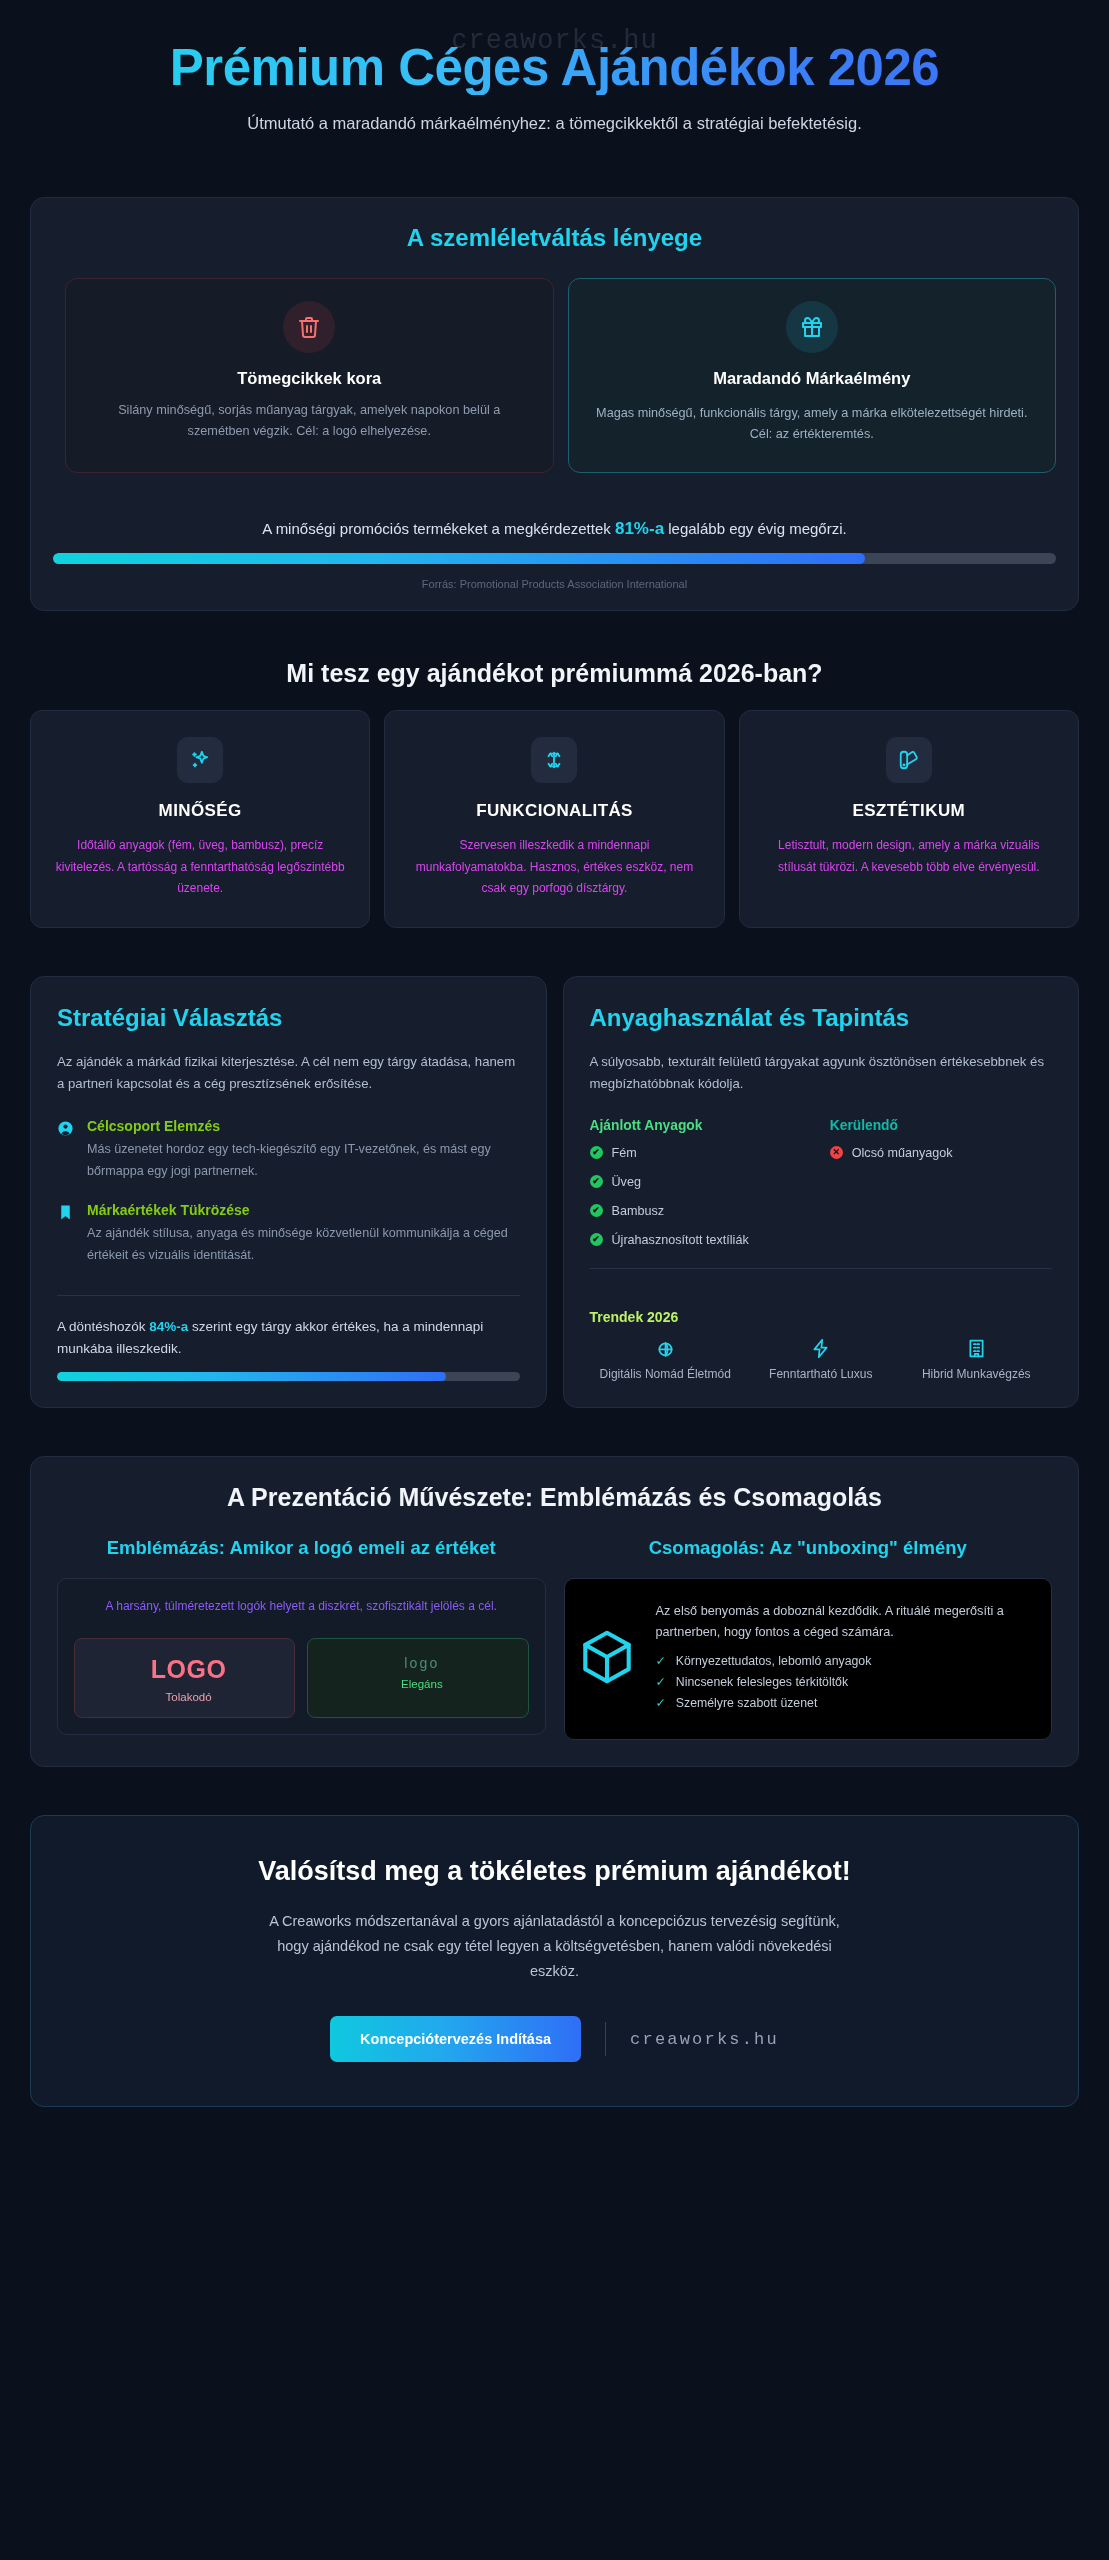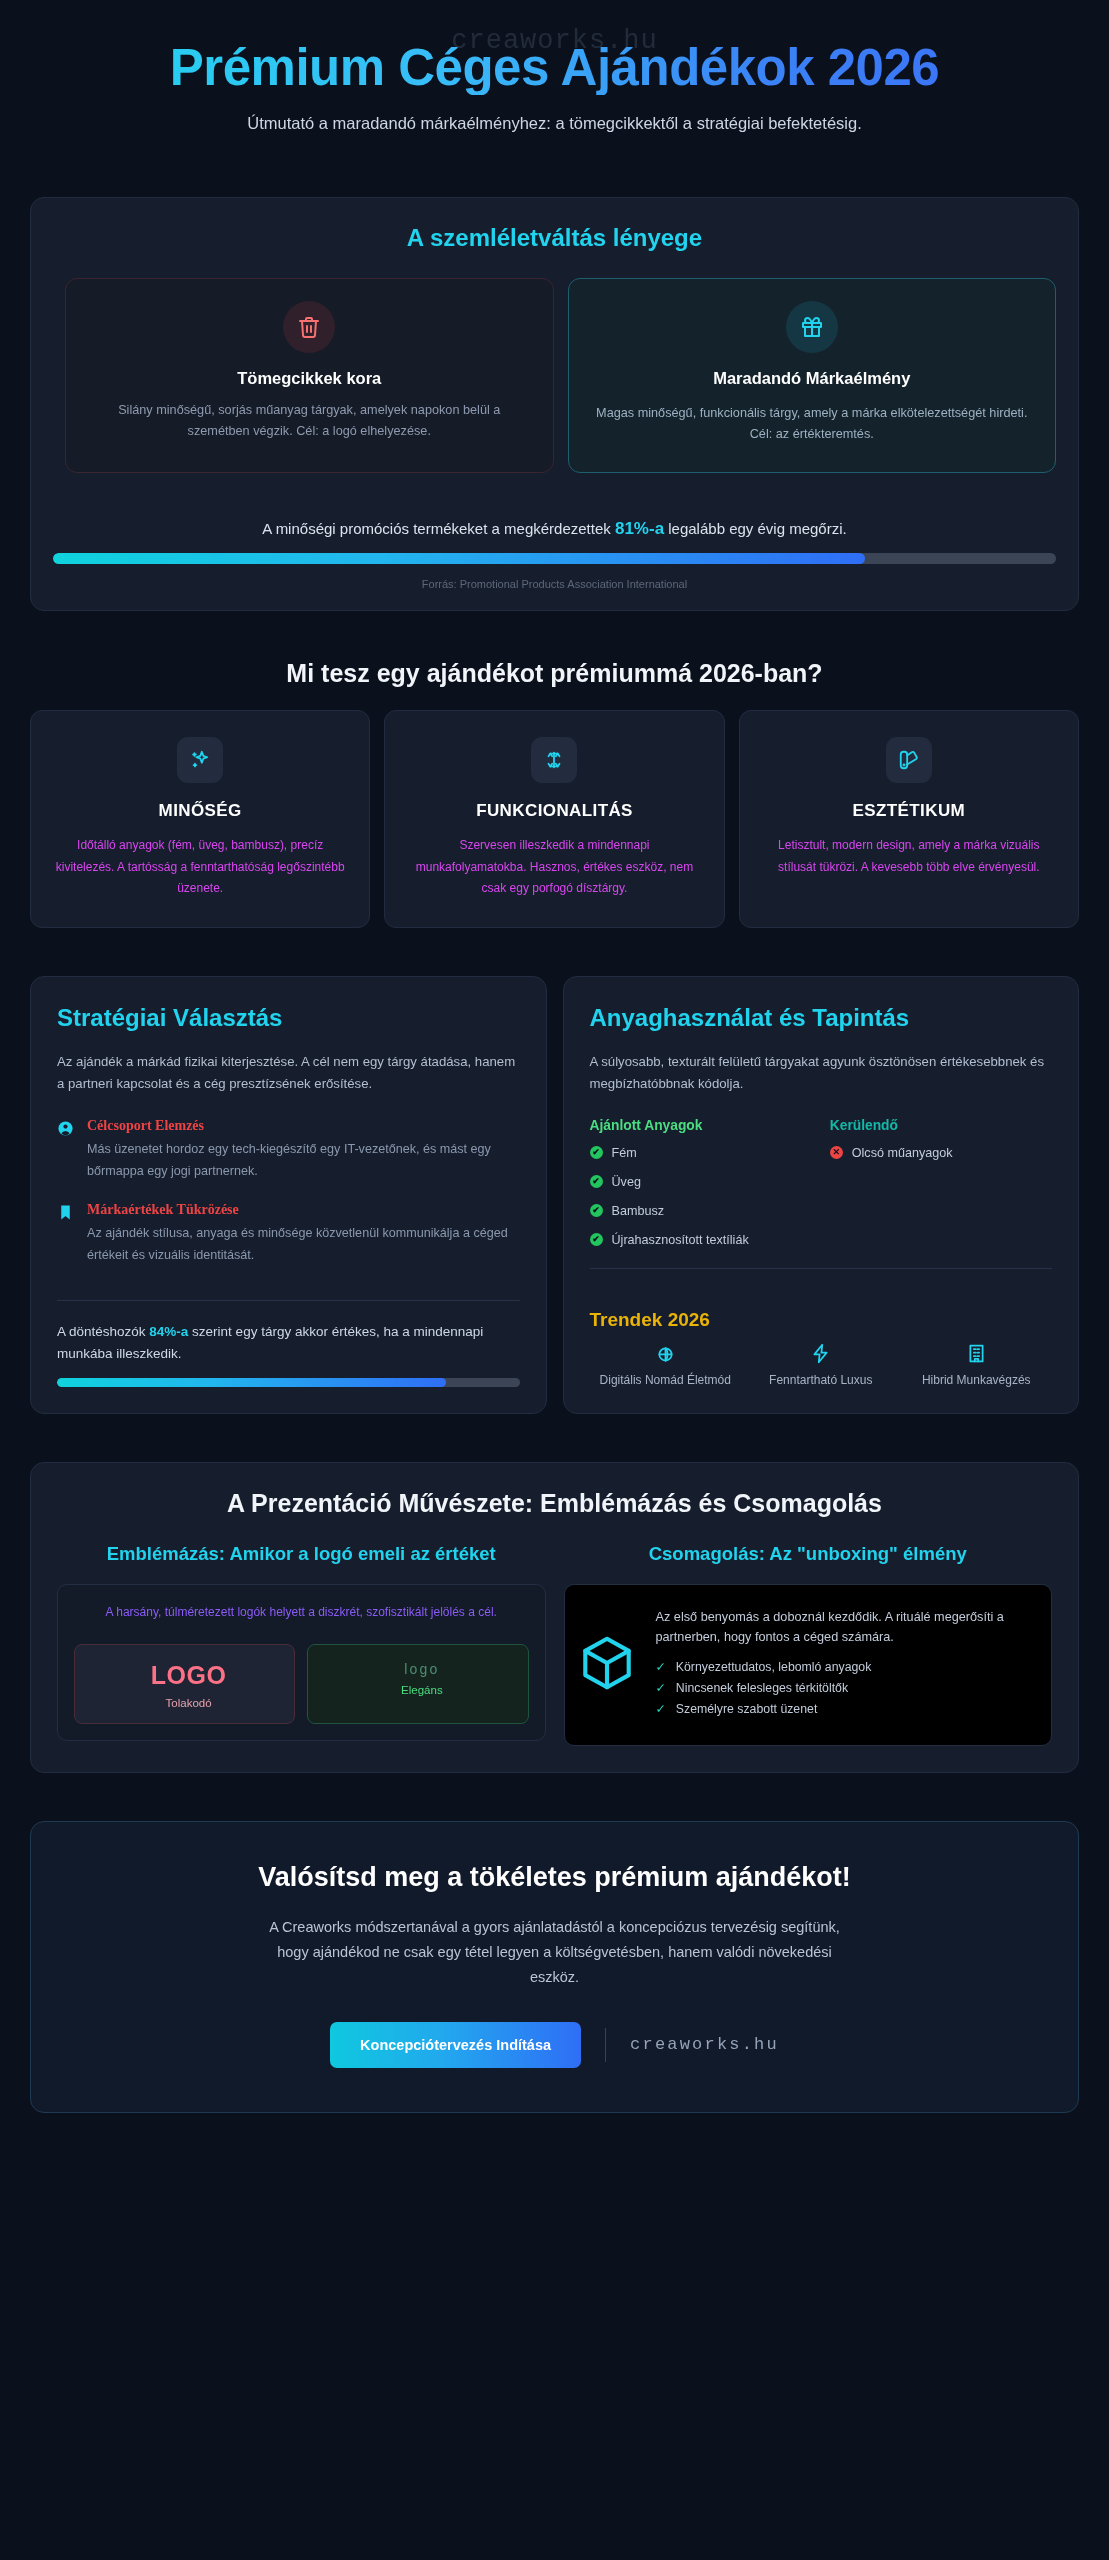--- a/index.html
+++ b/index.html
@@ -193,23 +193,22 @@
     font-size: 13.2px;
     line-height: 1.72;
     color: #b2bfd0;
     margin-bottom: 22px;
   }
   .feat { display: flex; gap: 12px; margin-bottom: 20px; }
   .feat-ico { flex: 0 0 18px; padding-top: 2px; }
   .feat h4 {
     font-size: 14px;
     font-weight: 700;
-    color: #ef4444;
+    color: #84cc16;
     margin-bottom: 5px;
-    font-family: Liberation Serif, serif;
   }
   .feat p {
     font-size: 12.6px;
     line-height: 1.72;
     color: #8a98ad;
   }
   .rule { height: 1px; background: #27314a; margin: 8px 0 20px 0; }
   .mini-stat {
     font-size: 13.5px;
     line-height: 1.65;
@@ -234,21 +233,21 @@
   .dot {
     flex: 0 0 13px; width: 13px; height: 13px;
     border-radius: 50%;
     display: flex; align-items: center; justify-content: center;
     font-size: 9px; color: #0b111c; font-weight: 700;
     margin-top: 2px;
   }
   .dot.ok { background: #22c55e; }
   .dot.no { background: #ef4444; }
 
-  .trend-title { font-size: 19px; font-weight: 700; color: #eab308; margin-bottom: 10px; margin-top: 20px; }
+  .trend-title { font-size: 14px; font-weight: 700; color: #bef264; margin-bottom: 10px; margin-top: 20px; }
   .trend-row { display: flex; gap: 4px; }
   .trend-item { flex: 1; text-align: center; }
   .trend-item .ti { height: 26px; display: flex; align-items: center; justify-content: center; }
   .trend-item span {
     display: block;
     margin-top: 6px;
     font-size: 12px;
     color: #a8b4c6;
     white-space: nowrap;
   }

